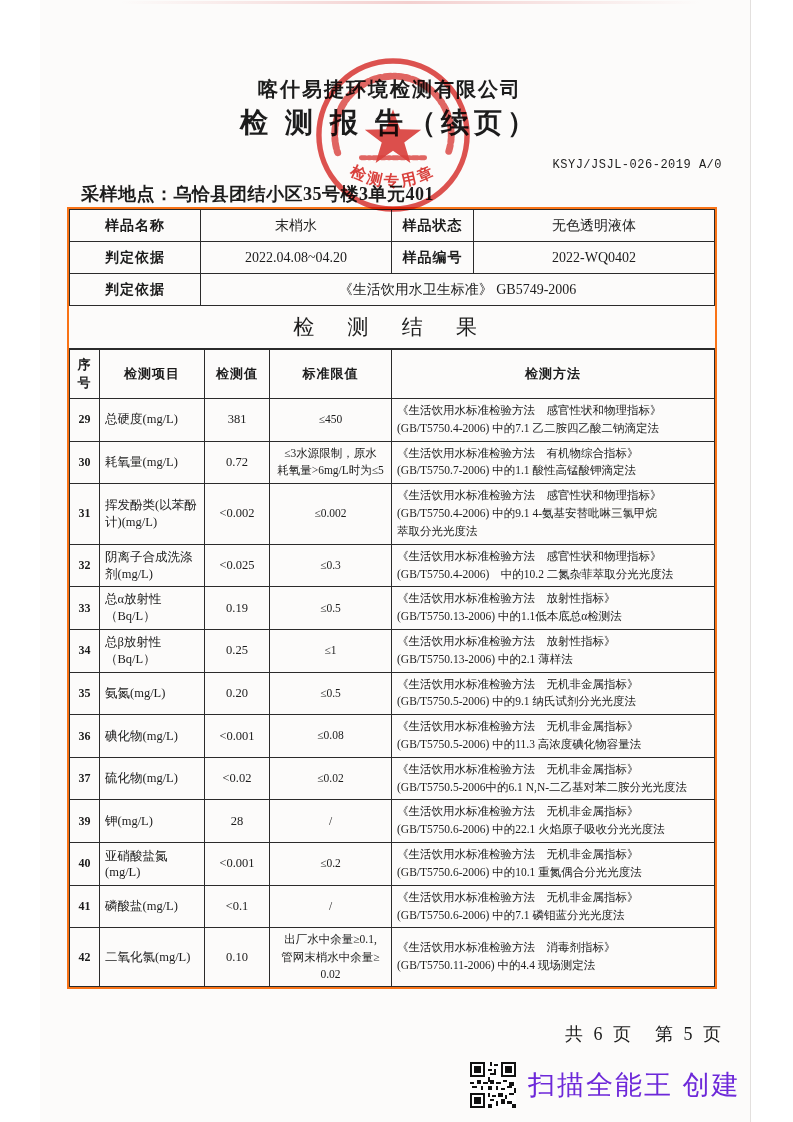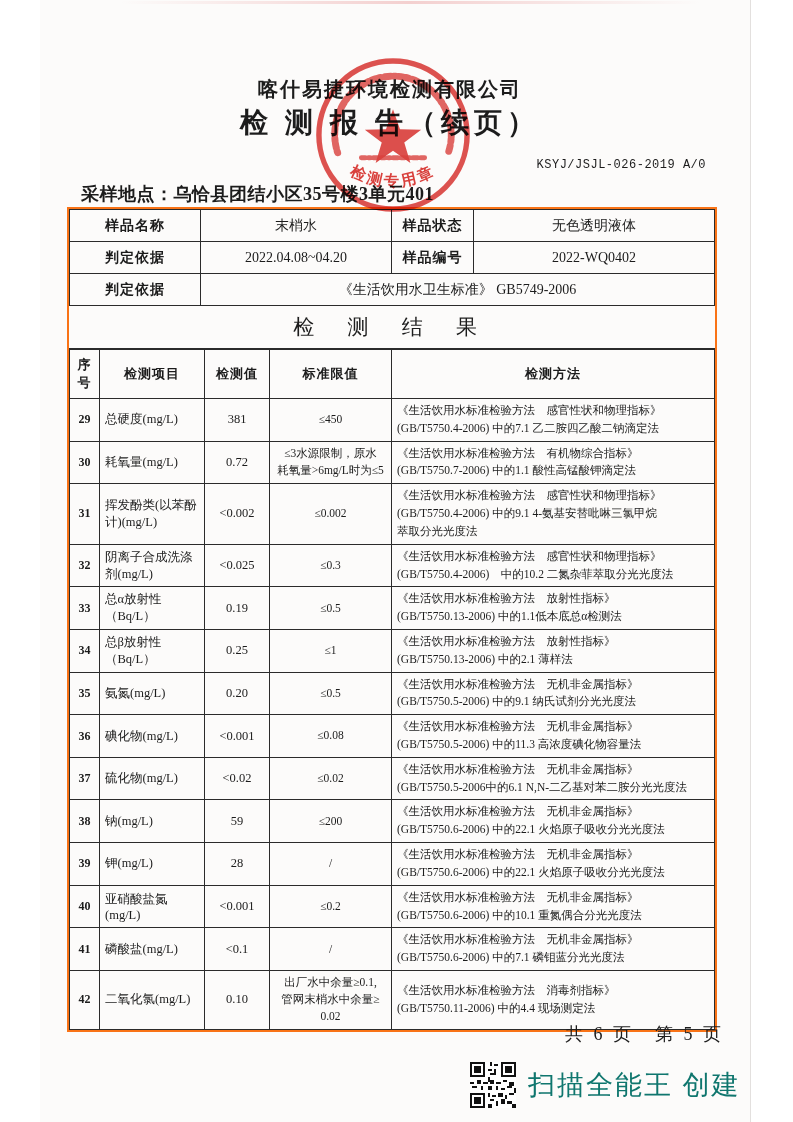--- a/index.html
+++ b/index.html
@@ -18,21 +18,21 @@
   }
   .company{
     position:absolute;left:27px;top:76px;width:646px;text-align:center;
     font-size:20px;font-weight:bold;letter-spacing:2px;
   }
   .report-title{
     position:absolute;left:27px;top:104px;width:646px;text-align:center;
     font-size:28px;font-weight:bold;letter-spacing:5px;
   }
   .doc-no{
-    position:absolute;right:44px;top:158px;
+    position:absolute;right:28px;top:158px;
     font-family:"Liberation Mono","DejaVu Sans Mono",monospace;
     font-size:12px;letter-spacing:0.5px;
   }
   .sampling{
     position:absolute;left:41px;top:182px;font-size:18px;font-weight:bold;letter-spacing:.5px;
   }
   .doc-table-outer{
     position:absolute;left:27px;top:207px;width:646px;
     border:2px solid #f97316;background:transparent;
   }
@@ -62,21 +62,21 @@
   .stamp{
     position:absolute;left:272px;top:54px;width:162px;height:162px;
     mix-blend-mode:multiply;opacity:.92;pointer-events:none;
   }
   .watermark{
     position:absolute;left:430px;top:1062px;display:flex;align-items:center;gap:12px;
   }
   .watermark .qr{width:46px;height:46px;}
   .watermark .wm-text{
     font-family:"Liberation Sans","DejaVu Sans",sans-serif;
-    font-size:27px;color:#0f766e;letter-spacing:2px;
+    font-size:27px;color:#6d28d9;letter-spacing:2px;
   }
 </style>
 </head>
 <body>
 
 <div class="paper">
   <div class="scan-edge-top"></div>
 
   <div class="company">喀什易捷环境检测有限公司</div>
   <div class="report-title">检 测 报 告（续页）</div>
@@ -197,28 +197,20 @@
         <td class="c-method">《生活饮用水标准检验方法　无机非金属指标》
 (GB/T5750.5-2006) 中的11.3 高浓度碘化物容量法</td>
       </tr>
       <tr>
         <td class="c-no">37</td>
         <td class="c-item">硫化物(mg/L)</td>
         <td class="c-val">&lt;0.02</td>
         <td class="c-lim">≤0.02</td>
         <td class="c-method">《生活饮用水标准检验方法　无机非金属指标》
 (GB/T5750.5-2006中的6.1 N,N-二乙基对苯二胺分光光度法</td>
-      </tr>
-      <tr>
-        <td class="c-no">38</td>
-        <td class="c-item">钠(mg/L)</td>
-        <td class="c-val">59</td>
-        <td class="c-lim">≤200</td>
-        <td class="c-method">《生活饮用水标准检验方法　无机非金属指标》
-(GB/T5750.6-2006) 中的22.1 火焰原子吸收分光光度法</td>
       </tr>
       <tr>
         <td class="c-no">39</td>
         <td class="c-item">钾(mg/L)</td>
         <td class="c-val">28</td>
         <td class="c-lim">/</td>
         <td class="c-method">《生活饮用水标准检验方法　无机非金属指标》
 (GB/T5750.6-2006) 中的22.1 火焰原子吸收分光光度法</td>
       </tr>
       <tr>

